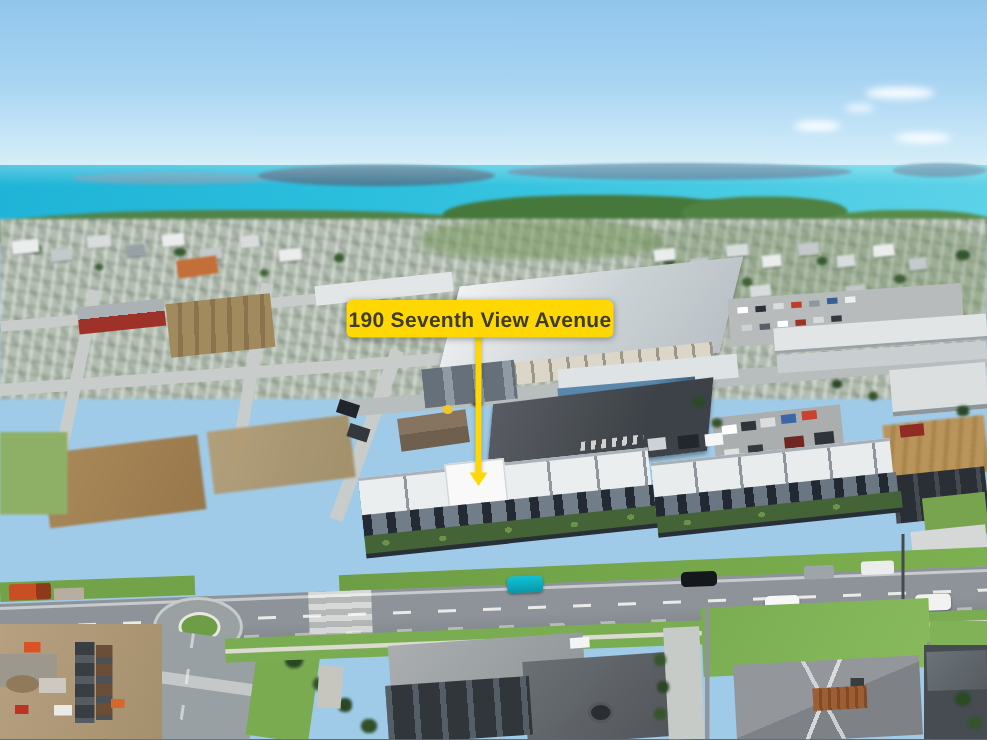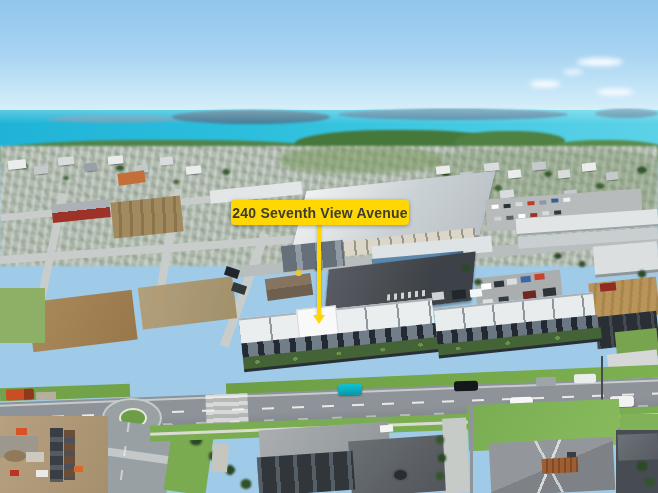--- a/index.html
+++ b/index.html
@@ -265,15 +265,15 @@
     <div class="a rot" style="left:542px;top:458px;width:36px;height:15px;background:repeating-linear-gradient(90deg,#9a5f37 0 4px,#7e4c2b 4px 6px);transform:rotate(-3deg)"></div>
     <div class="a" style="left:620px;top:414px;width:38px;height:20px;background:#84b05c"></div>
     <div class="a" style="left:616px;top:430px;width:42px;height:63px;background:#474d52"></div>
     <div class="a rot" style="left:618px;top:434px;width:40px;height:26px;background:linear-gradient(135deg,#6d7378,#565c61);transform:rotate(-2deg)"></div>
     <div class="a treespot" style="left:612px;top:450px;width:46px;height:43px;background:radial-gradient(9px 8px at 30px 16px,#2e4b29 60%,transparent 62%),radial-gradient(8px 7px at 38px 32px,#365430 60%,transparent 62%)"></div>
   </div>
 
   <div class="a leader" style="left:317px;top:223px;width:4px;height:94px"></div>
   <div class="a leader-tip" style="left:313px;top:315px"></div>
   <div class="a callout-label" style="left:231px;top:200px;width:178px;height:25px">
-    <span>240 Seventh View Avenue</span>
+    <span>190 Seventh View Avenue</span>
   </div>
 </div>
 
 </body></html>

